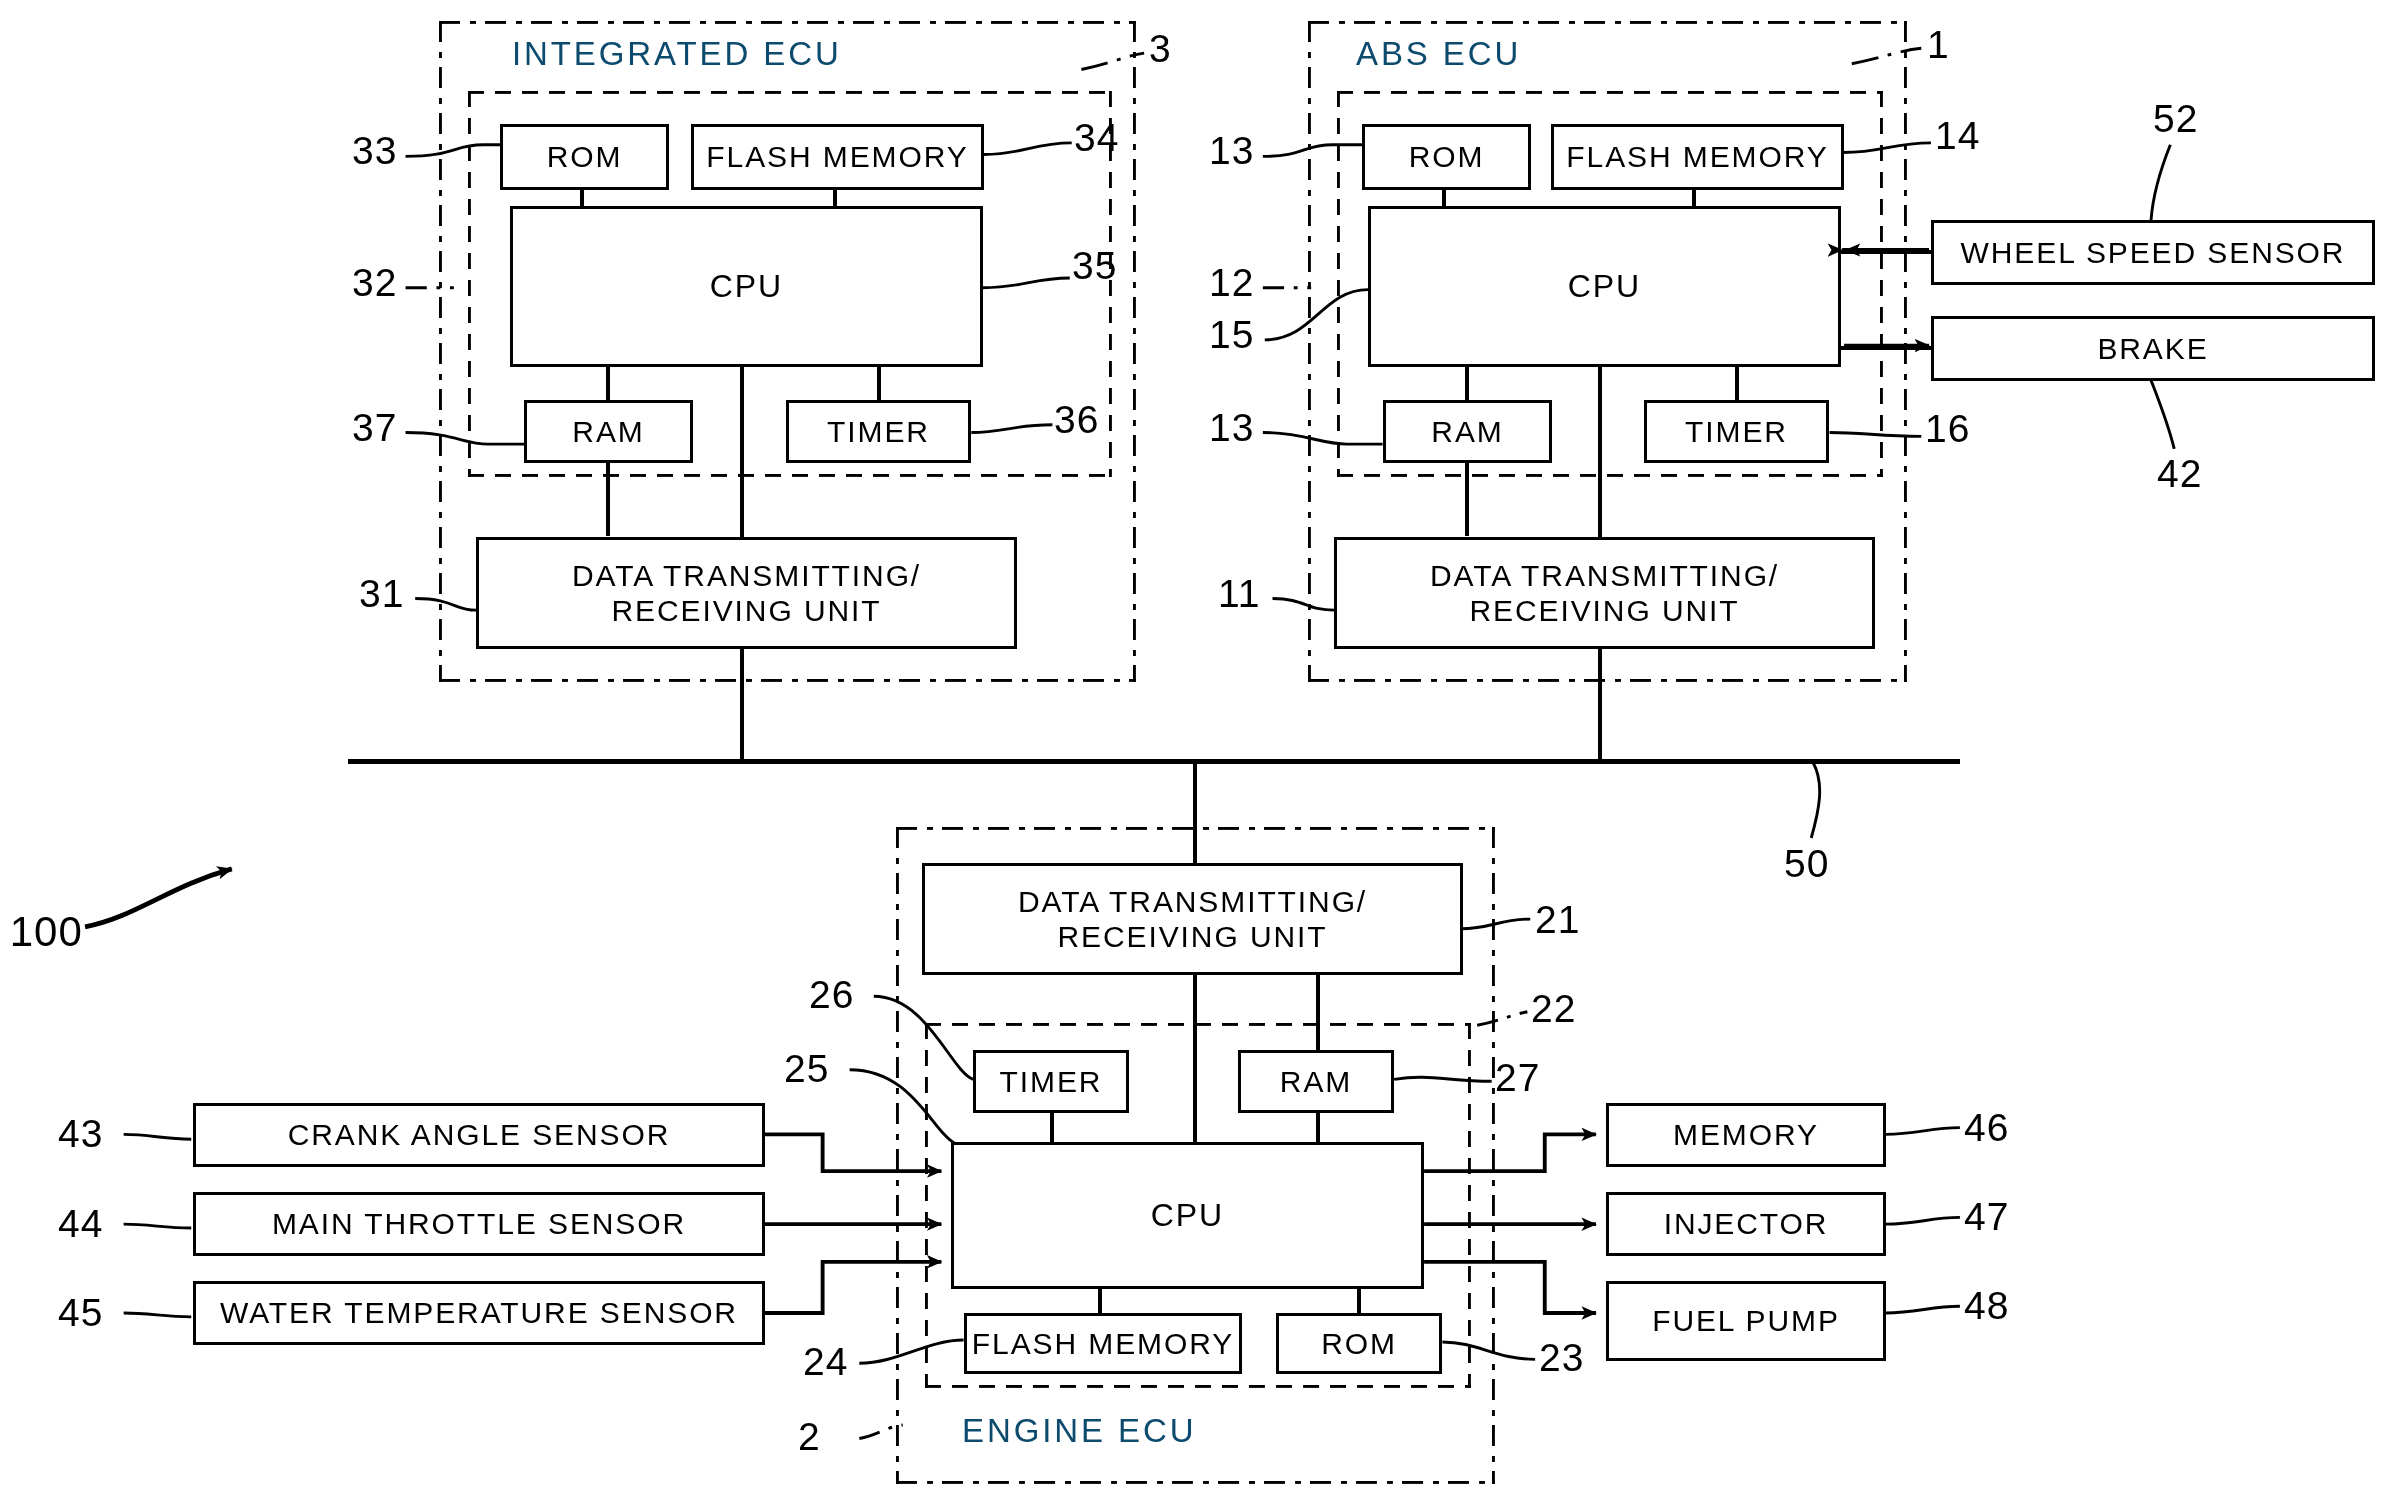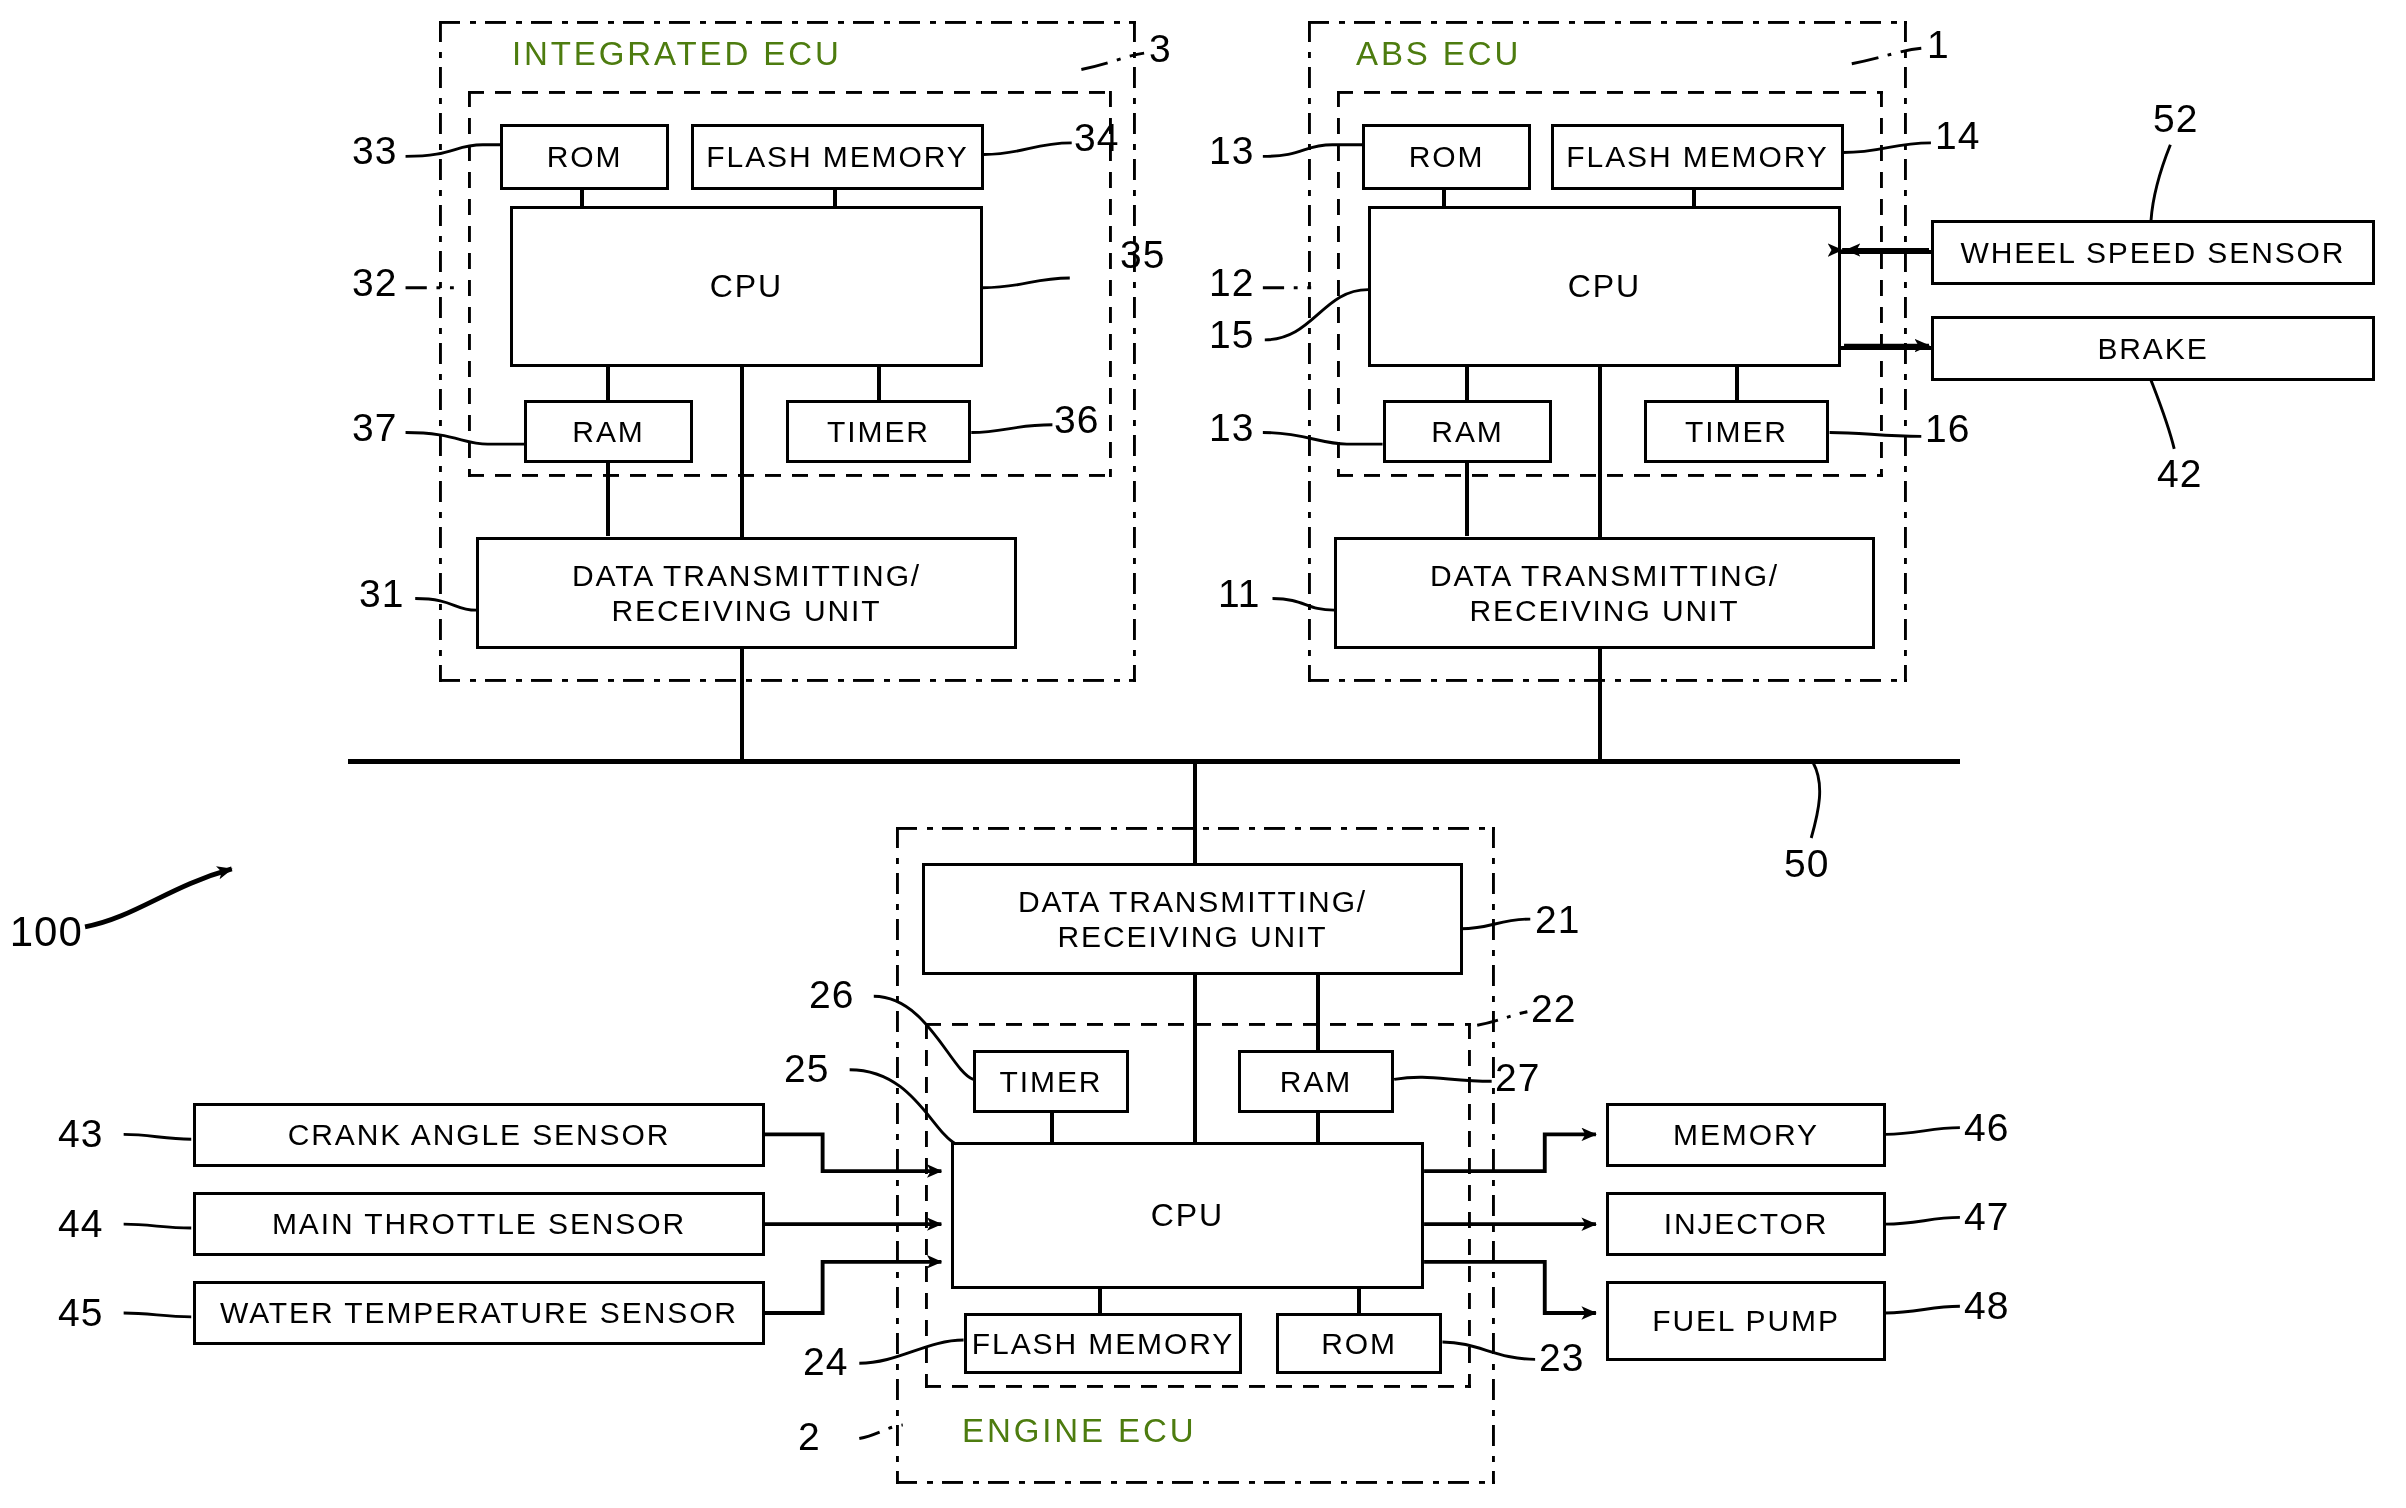--- a/index.html
+++ b/index.html
@@ -40,21 +40,21 @@
     background:
       repeating-linear-gradient(to right,#000 0 16.4px,transparent 16.4px 27px) left top/100% 2.9px no-repeat,
       repeating-linear-gradient(to right,#000 0 16.4px,transparent 16.4px 27px) left bottom/100% 2.9px no-repeat,
       repeating-linear-gradient(to bottom,#000 0 16.4px,transparent 16.4px 27px) left top/2.9px 100% no-repeat,
       repeating-linear-gradient(to bottom,#000 0 16.4px,transparent 16.4px 27px) right top/2.9px 100% no-repeat;
   }
   .ecu-title{
     position:absolute;
     font-family:"Liberation Sans", sans-serif;
     letter-spacing:2.9px;
-    color:#4d7c0f;
+    color:#0c4a6e;
     z-index:5;
     white-space:nowrap;
   }
   .ref{
     position:absolute;
     font-family:"Liberation Sans", sans-serif;
     color:#000;
     z-index:8;
     white-space:nowrap;
     letter-spacing:1px;
@@ -237,21 +237,21 @@
     <path d="M1953,1175 C1985,1175 2000,1168 2030,1168" stroke="#000" stroke-width="3" fill="none"></path>
     <path d="M1953,1268 C1985,1268 2000,1261 2030,1261" stroke="#000" stroke-width="3" fill="none"></path>
     <path d="M1953,1360 C1985,1360 2000,1353 2030,1353" stroke="#000" stroke-width="3" fill="none"></path>
   </svg>
 
   <div class="ref" style="left:352px;top:129px;font-size:39px;">33</div>
   <div class="ref" style="left:352px;top:261px;font-size:39px;">32</div>
   <div class="ref" style="left:352px;top:406px;font-size:39px;">37</div>
   <div class="ref" style="left:359px;top:572px;font-size:39px;">31</div>
   <div class="ref" style="left:1074px;top:116px;font-size:39px;">34</div>
-  <div class="ref" style="left:1072px;top:233px;font-size:39px;margin-left:48px;">35</div>
+  <div class="ref" style="left:1072px;top:244px;font-size:39px;">35</div>
   <div class="ref" style="left:1054px;top:398px;font-size:39px;">36</div>
   <div class="ref" style="left:1149px;top:27px;font-size:39px;">3</div>
 
   <div class="ref" style="left:1209px;top:129px;font-size:39px;">13</div>
   <div class="ref" style="left:1209px;top:261px;font-size:39px;">12</div>
   <div class="ref" style="left:1209px;top:313px;font-size:39px;">15</div>
   <div class="ref" style="left:1209px;top:406px;font-size:39px;">13</div>
   <div class="ref" style="left:1218px;top:572px;font-size:39px;">11</div>
   <div class="ref" style="left:1935px;top:114px;font-size:39px;">14</div>
   <div class="ref" style="left:1925px;top:407px;font-size:39px;">16</div>

